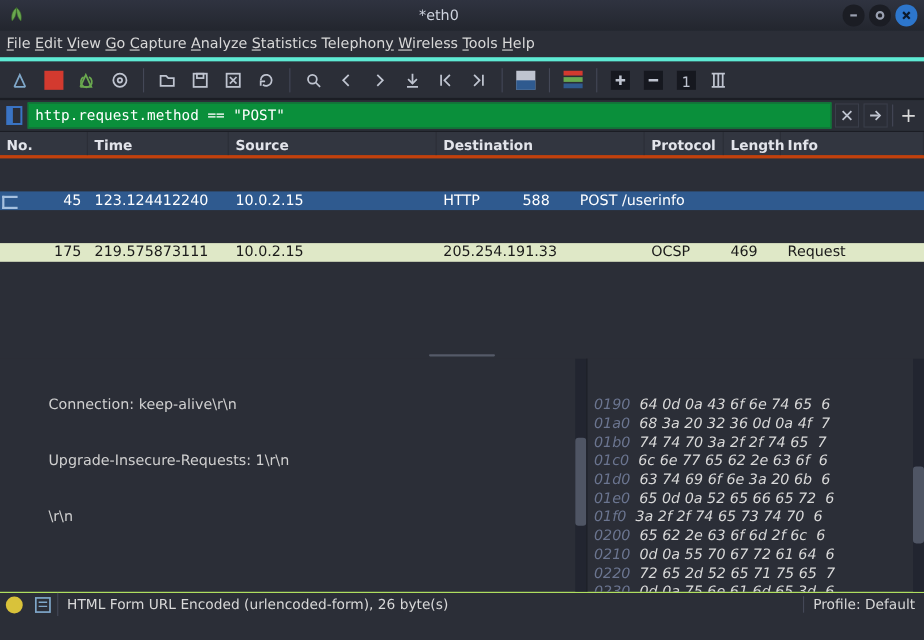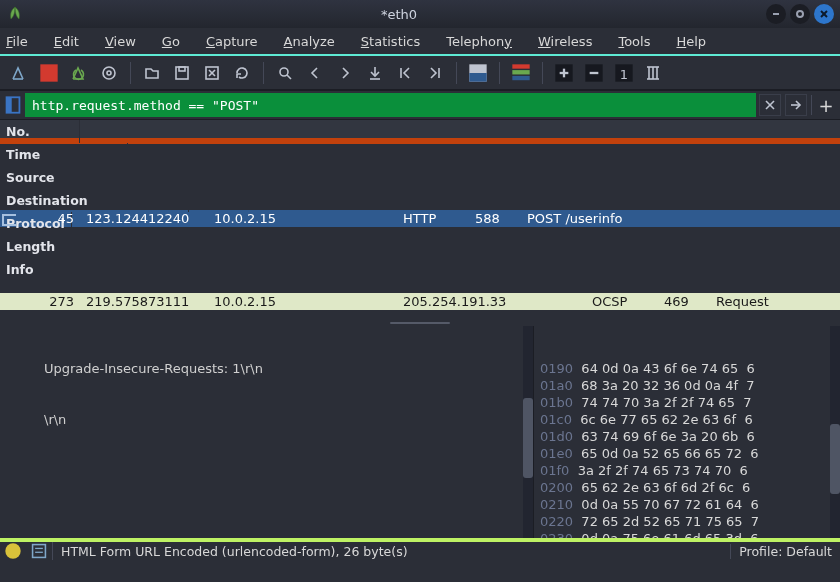--- a/index.html
+++ b/index.html
@@ -6,62 +6,62 @@
   html, body { width: 840px; height: 582px; background: #2b2e37; color: #d8d8d8; font-size: 13px; overflow: hidden; }
   .titlebar { height: 28px; background: linear-gradient(to bottom, #2f3340, #23262e); display:flex; align-items:center; padding:0 6px; }
   .tb-leaf { width:18px; height:18px; margin-right:8px; display:inline-block; }
   .tb-title { flex:1; text-align:center; font-weight:normal; color:#cfd4e0; }
   .tb-btns { display:flex; gap:4px; }
   .tb-btn { width:20px; height:20px; border-radius:50%; background:#1b1d24; display:flex; align-items:center; justify-content:center; }
   .tb-btn.close { background:#2d76cc; }
   .tb-btn svg { width:10px; height:10px; stroke:#9aa0b0; fill:none; stroke-width:2; }
   .tb-btn.close svg { stroke:#0c1a2c; }
 
-  .menubar { height:28px; background:#2b2e37; display:flex; align-items:center; padding:0 6px; gap:26px; border-bottom:2px solid #5eead4;}
+  .menubar { height:28px; background:#2b2e37; display:flex; align-items:center; padding:0 6px; gap:4px; border-bottom:4px solid #5eead4;}
   .menu-item { cursor:default; color:#d8d8d8; }
   .menu-item u { text-decoration:underline; }
 
   .toolbar { height:34px; background:#2b2e37; display:flex; align-items:center; padding:2px 6px; gap:4px; border-bottom:1px solid #1b1d24;}
   .tbtn { width:26px; height:26px; display:flex; align-items:center; justify-content:center; border-radius:2px; }
   .tsep { width:1px; height:22px; background:#444857; margin:0 4px; }
   svg.ic { width:18px; height:18px; stroke:#bfc4d0; fill:none; stroke-width:1.6; }
 
   .filterbar { height:30px; display:flex; align-items:center; padding:0 4px; gap:4px; background:#2b2e37; border-top:1px solid #1b1d24; border-bottom:1px solid #1b1d24;}
   .fb-book { width:18px; height:18px; display:flex; align-items:center; justify-content:center;}
   .filter-input { flex:1; height:22px; border:none; padding:0 6px; background:#0a8f3b; color:#fff; font-family:"DejaVu Sans Mono", monospace; font-size:13px; outline:1px solid #0a8f3b; }
   .fb-btn { width:22px; height:22px; display:flex; align-items:center; justify-content:center; background:#2b2e37; border:1px solid #3a3e4a; }
   .fb-plus { width:20px; text-align:center; font-size:18px; color:#d8d8d8; }
 
   .packet-list { height:200px; background:#2b2e37; overflow:hidden; }
-  .pl-head { display:flex; height:24px; background:#323640; border-bottom:6px solid #c2410c;flex-direction:column; }
+  .pl-head { display:flex; height:24px; background:#323640; border-bottom:3px solid #c2410c; }
   .pl-head div { padding:4px 6px; font-size:12.5px; font-weight:bold; color:#e2e4ea; border-right:1px solid #2b2e37;}
   .c-no{width:80px; text-align:left;} .c-time{width:128px;} .c-src{width:189px;} .c-dst{width:189px;} .c-prot{width:72px;} .c-len{width:52px;} .c-info{flex:1;}
   .pl-body { font-family:"DejaVu Sans Mono", monospace; font-size:13px; white-space:pre; }
-  .pl-row { display:flex; height:17px; line-height:17px;margin-top:36px; }
+  .pl-row { display:flex; height:17px; line-height:17px; }
   .pl-row.sel { background:#2f5a8f; color:#fff; }
   .pl-row.ocsp { background:#dfe8c7; color:#1a1a1a; }
   .pl-row div { padding:0 6px; overflow:hidden; }
   .pl-row .c-no{ text-align:right; padding-left:2px; position:relative;}
   .pl-row.sel .c-no::before{ content:""; position:absolute; left:2px; top:4px; width:12px; height:8px; border-left:2px solid #a6c0df; border-bottom:2px solid #a6c0df; border-top:2px solid #a6c0df; }
 
   .splitter { height:6px; background:#2b2e37; display:flex; align-items:center; justify-content:center;}
   .splitter::after{content:""; width:60px; height:2px; background:#555a68; border-radius:1px;}
 
   .panes { display:flex; height:212px; }
   .details { width:534px; overflow:hidden; font-family:"DejaVu Sans Mono", monospace; font-size:13px; line-height:17px; white-space:pre; position:relative; border-right:1px solid #1b1d24; }
   .details .scroll{position:absolute; right:0; top:0; width:10px; height:100%; background:#222530;}
   .details .scroll .thumb{position:absolute; right:0; top:72px; width:10px; height:80px; background:#4f5564; border-radius:3px;}
   .details .line{ padding-left:44px; color:#d0d0d0;}
 
-  .hex { flex:1; overflow:hidden; font-family:"DejaVu Sans Mono", monospace; font-size:13px; line-height:17px; white-space:pre; padding-left:6px; position:relative;}
+  .hex { flex:1; overflow:hidden; font-family:"DejaVu Sans Mono", monospace; font-size:13px; line-height:17px; white-space:pre; padding-left:6px; position:relative;font-style:italic;}
   .hex .scroll{position:absolute; right:0; top:0; width:10px; height:100%; background:#222530;}
   .hex .scroll .thumb{position:absolute; right:0; top:98px; width:10px; height:70px; background:#4f5564; border-radius:3px;}
   .hex .off{ color:#6b7590;}
 
-  .status { height:22px; background:#2b2e37; border-top:4px solid #bef264; display:flex; align-items:center; font-size:12.5px;}
+  .status { height:22px; background:#2b2e37; border-top:1px solid #bef264; display:flex; align-items:center; font-size:12.5px;}
   .status .sicon{ width:18px; height:18px; margin:0 4px; display:flex; align-items:center; justify-content:center;}
   .status .sseg{ padding:0 8px; border-left:1px solid #444857; height:100%; display:flex; align-items:center;}
   .status .sseg:first-of-type{border-left:none;}
   .status .sright{ margin-left:auto; display:flex;}
   .status .sright .sseg{border-left:1px solid #444857;}
 </style>
 </head>
 <body>
 
 <div class="titlebar">
@@ -273,35 +273,36 @@
   <div class="pl-body">
     <div class="pl-row sel">
       <div class="c-no">45</div>
       <div class="c-time">123.124412240</div>
       <div class="c-src">10.0.2.15</div>
       <div class="c-prot">HTTP</div>
       <div class="c-len">588</div>
       <div class="c-info">POST /userinfo</div>
     </div>
     <div class="pl-row ocsp">
-      <div class="c-no">273</div>
+      <div class="c-no">175</div>
       <div class="c-time">219.575873111</div>
       <div class="c-src">10.0.2.15</div>
       <div class="c-dst">205.254.191.33</div>
       <div class="c-prot">OCSP</div>
       <div class="c-len">469</div>
       <div class="c-info">Request</div>
     </div>
   </div>
 </div>
 
 <div class="splitter"></div>
 
 <div class="panes">
   <div class="details">
+    <div class="line">Connection: keep-alive\r\n</div>
     <div class="line">Upgrade-Insecure-Requests: 1\r\n</div>
     <div class="line">\r\n</div>
     
     
     
     
     
     
     
     

